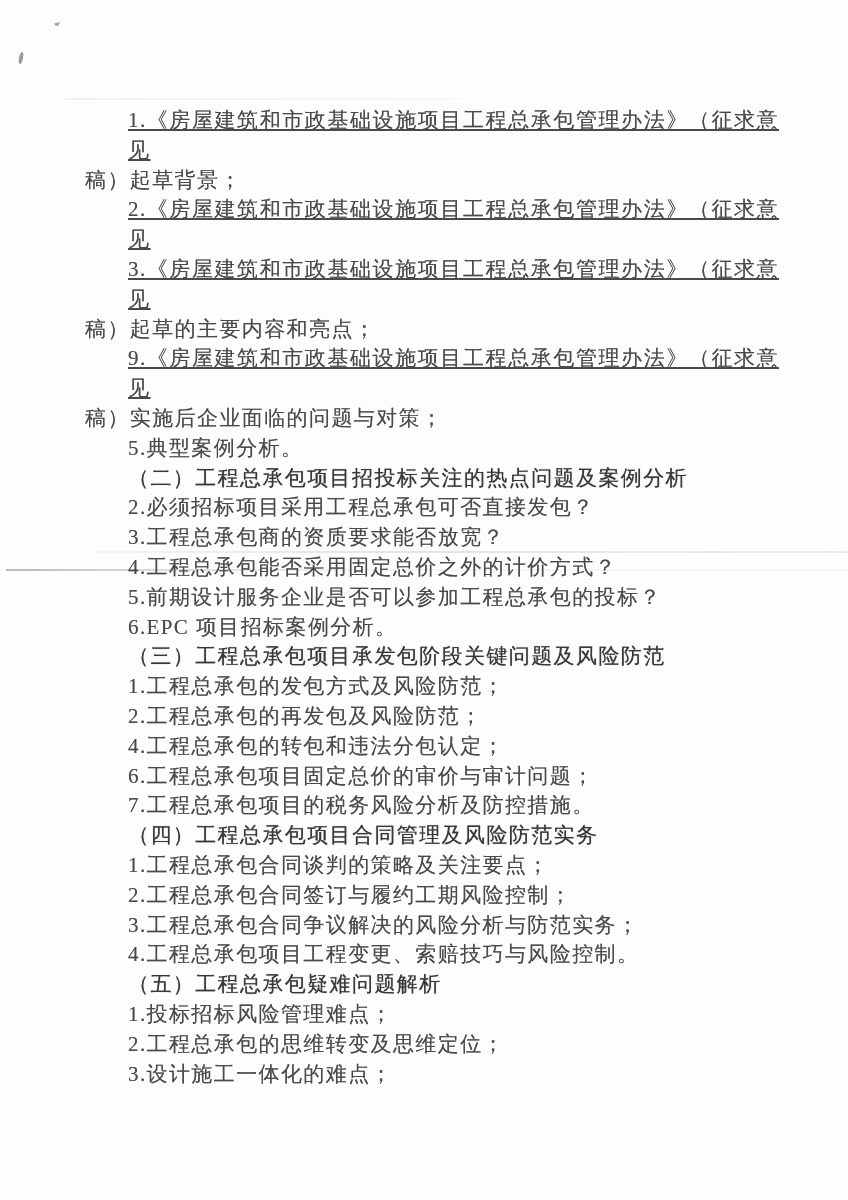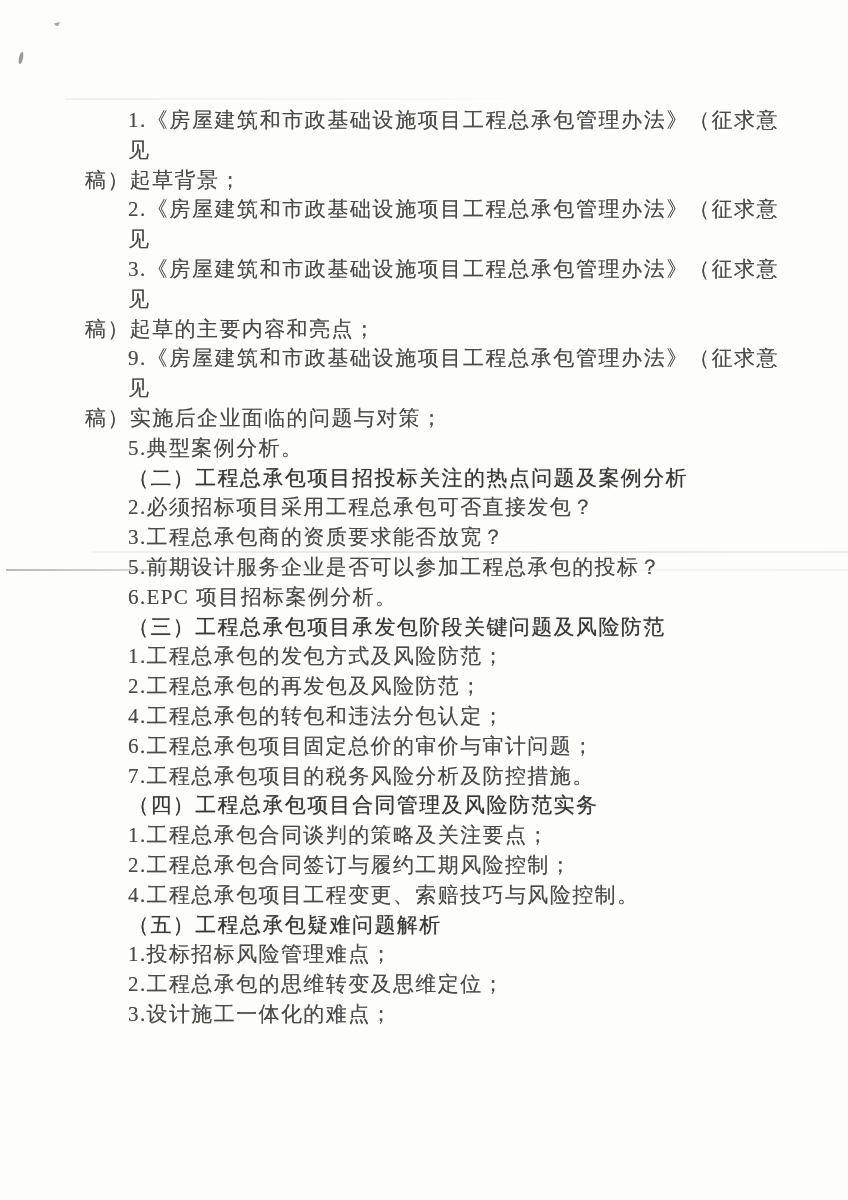--- a/index.html
+++ b/index.html
@@ -31,20 +31,21 @@
   .line.indent { padding-left: 43px; }
   .line.heading {
     font-weight: 400;
     color: var(--heading-color);
     text-shadow: 0 0 0.8px rgba(45,45,45,0.7);
   }
   .line.fill {
     white-space: normal;
     text-align: justify;
     text-align-last: justify;
+    text-decoration: underline;
   }
   
   .streak {
     position: absolute;
     height: 2px;
     pointer-events: none;
   }
   .streak-top {
     left: 65px; top: 98px; width: 460px;
     background: linear-gradient(90deg, rgba(180,180,180,0.18), rgba(180,180,180,0.10) 70%, rgba(180,180,180,0));
@@ -86,29 +87,31 @@
     <div class="line">稿）起草背景；</div>
     <div class="line indent fill">2.《房屋建筑和市政基础设施项目工程总承包管理办法》（征求意见</div>
     <div class="line indent fill">3.《房屋建筑和市政基础设施项目工程总承包管理办法》（征求意见</div>
     <div class="line">稿）起草的主要内容和亮点；</div>
     <div class="line indent fill">9.《房屋建筑和市政基础设施项目工程总承包管理办法》（征求意见</div>
     <div class="line">稿）实施后企业面临的问题与对策；</div>
     <div class="line indent">5.典型案例分析。</div>
     <div class="line indent heading">（二）工程总承包项目招投标关注的热点问题及案例分析</div>
     <div class="line indent">2.必须招标项目采用工程总承包可否直接发包？</div>
     <div class="line indent">3.工程总承包商的资质要求能否放宽？</div>
+    <div class="line indent">4.工程总承包能否采用固定总价之外的计价方式？</div>
     <div class="line indent">5.前期设计服务企业是否可以参加工程总承包的投标？</div>
     <div class="line indent">6.EPC 项目招标案例分析。</div>
     <div class="line indent heading">（三）工程总承包项目承发包阶段关键问题及风险防范</div>
     <div class="line indent">1.工程总承包的发包方式及风险防范；</div>
     <div class="line indent">2.工程总承包的再发包及风险防范；</div>
     <div class="line indent">4.工程总承包的转包和违法分包认定；</div>
     <div class="line indent">6.工程总承包项目固定总价的审价与审计问题；</div>
     <div class="line indent">7.工程总承包项目的税务风险分析及防控措施。</div>
     <div class="line indent heading">（四）工程总承包项目合同管理及风险防范实务</div>
     <div class="line indent">1.工程总承包合同谈判的策略及关注要点；</div>
     <div class="line indent">2.工程总承包合同签订与履约工期风险控制；</div>
+    <div class="line indent">3.工程总承包合同争议解决的风险分析与防范实务；</div>
     <div class="line indent">4.工程总承包项目工程变更、索赔技巧与风险控制。</div>
     <div class="line indent heading">（五）工程总承包疑难问题解析</div>
     <div class="line indent">1.投标招标风险管理难点；</div>
     <div class="line indent">2.工程总承包的思维转变及思维定位；</div>
     <div class="line indent">3.设计施工一体化的难点；</div>
   </div>
 
 </body></html>

